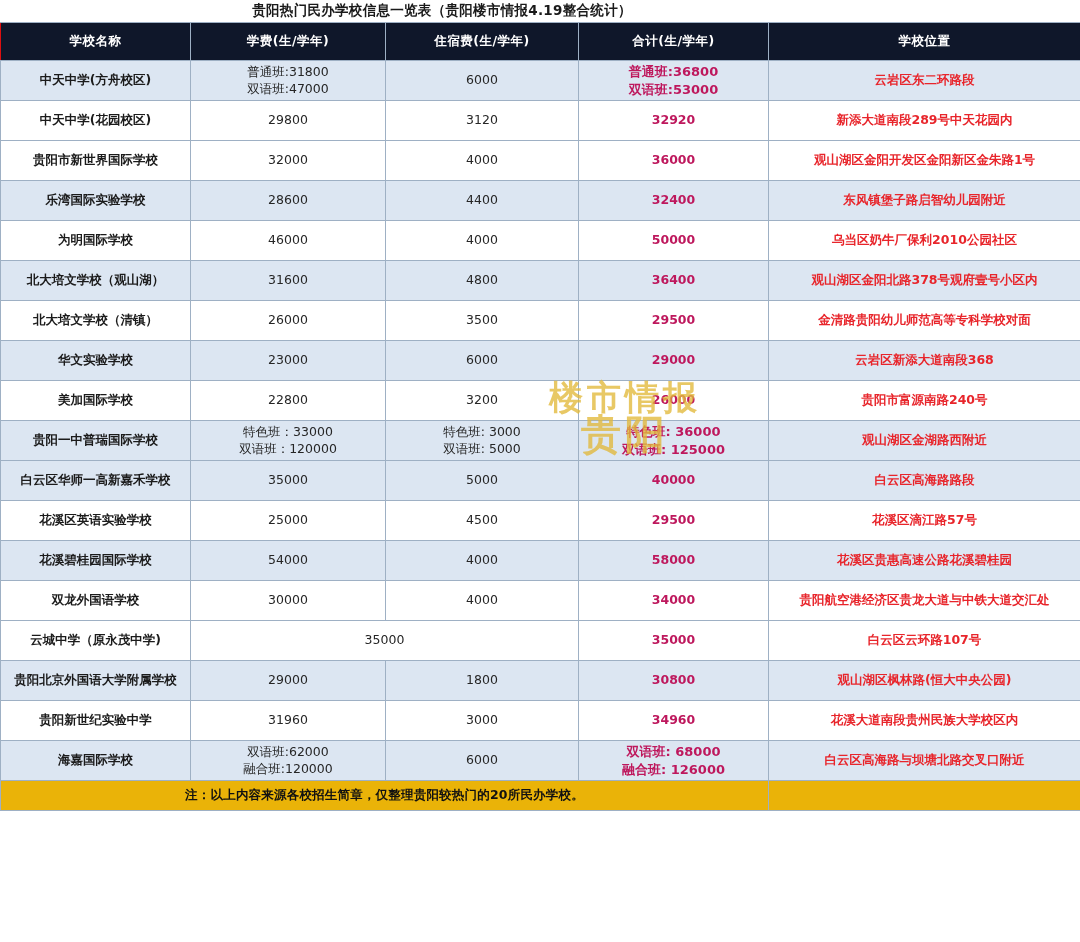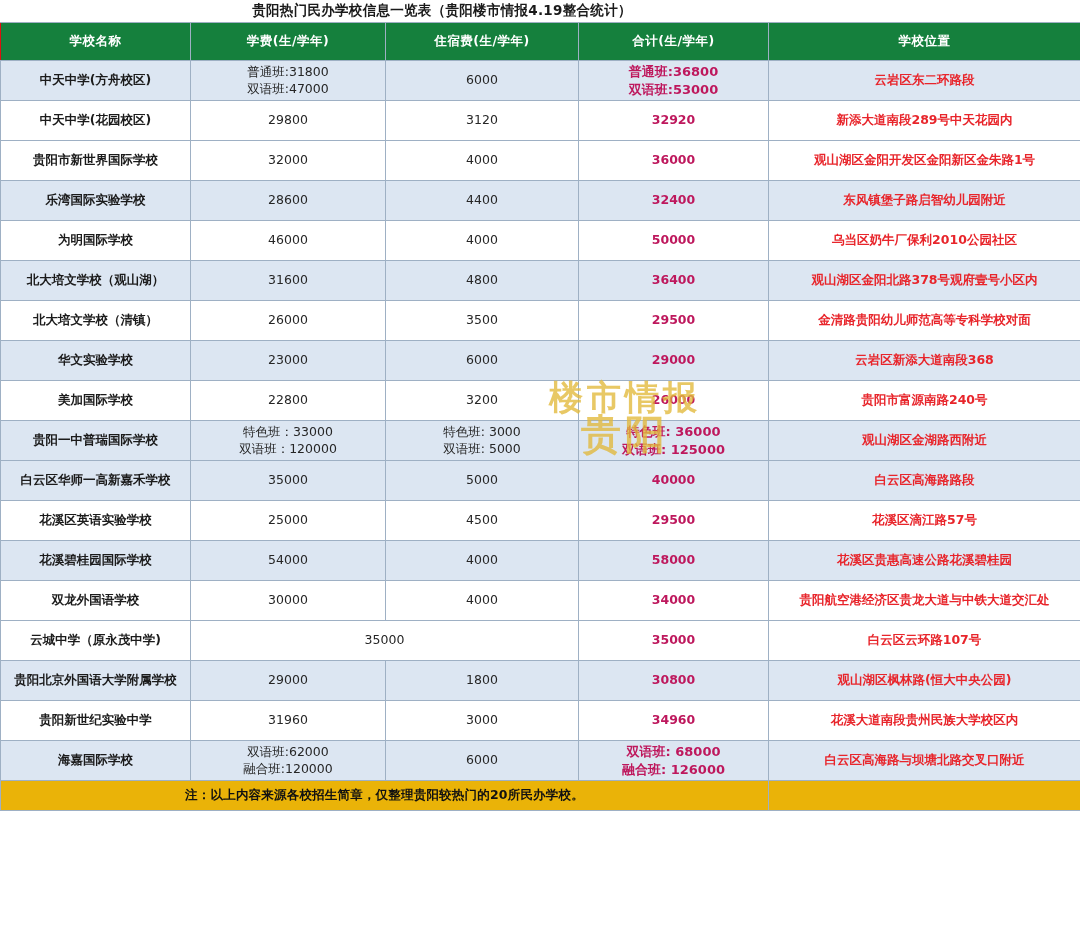--- a/index.html
+++ b/index.html
@@ -57,21 +57,21 @@
     padding: 0 4px;
     text-align: center;
     vertical-align: middle;
     font-size: 12.5px;
     line-height: 1.32;
     box-sizing: border-box;
   }
 
   
   thead tr th {
-    background: #15803d;
+    background: #0f172a;
     color: #ffffff;
     font-weight: bold;
     font-size: 14.5px;
     height: 38px;
     border-color: #de1010;
     border-left-color: #f06a6a;
     border-right-color: #f06a6a;
     letter-spacing: 0.5px;
   }
   thead tr th:first-child { border-left-color: #de1010; }

